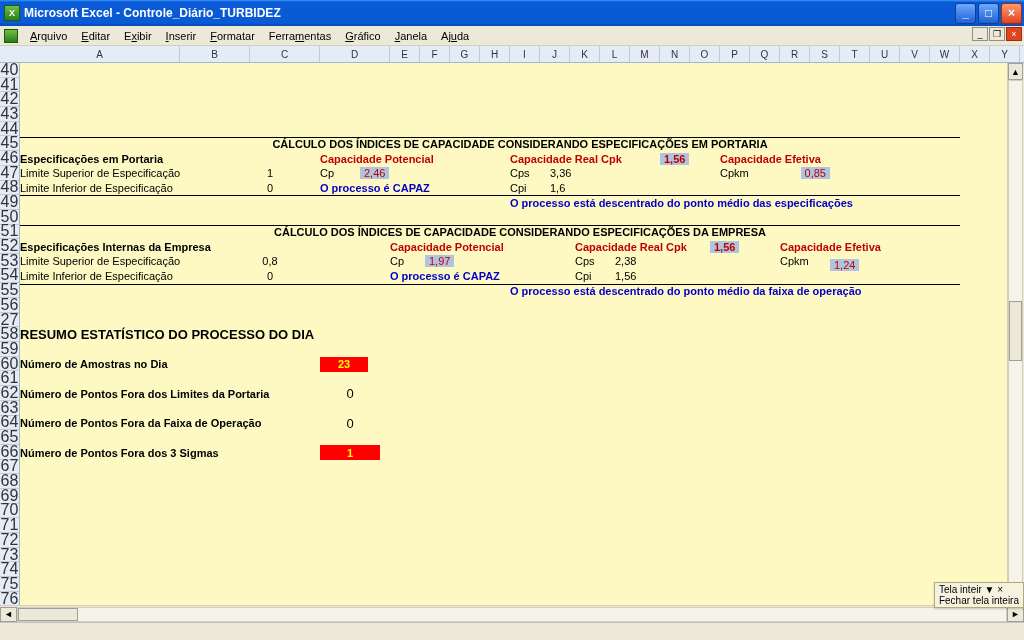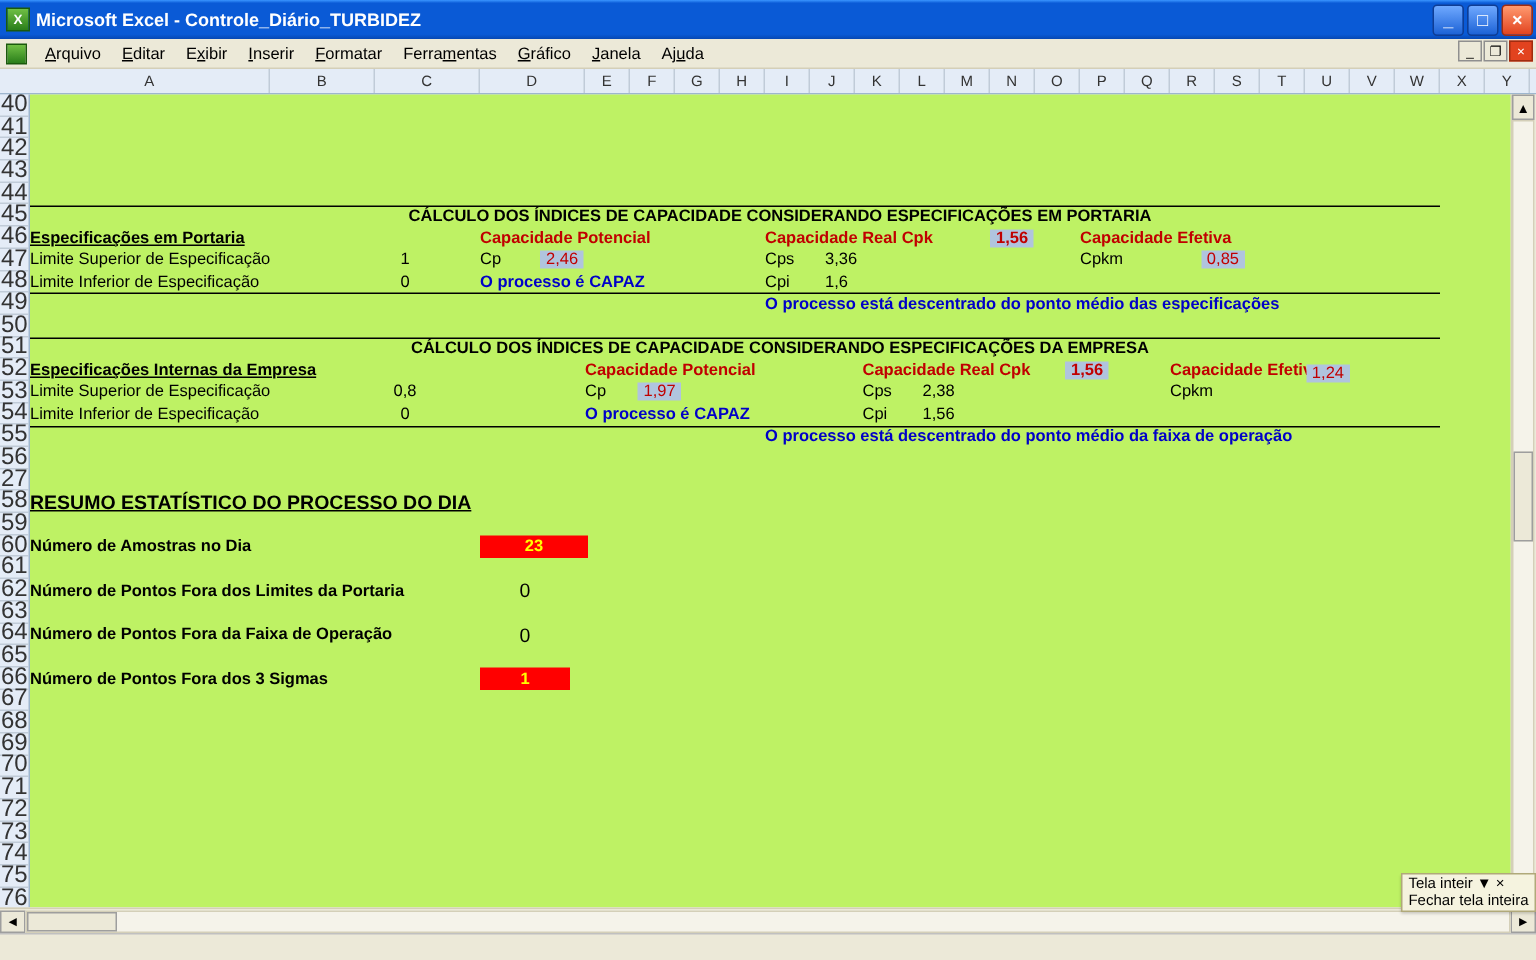--- a/index.html
+++ b/index.html
@@ -18,34 +18,34 @@
   .menubar span.m u { text-decoration: underline; }
   .mdi-btns { position:absolute; right:2px; top:1px; display:flex; gap:1px;}
   .mdi-btns .mb { width:16px;height:14px;border:1px solid #8f8f8f;background:#ece9d8;font-size:9px;display:flex;align-items:center;justify-content:center;cursor:pointer;font-family:Marlett,Arial;}
   .mdi-btns .mb.close{background:#e2431f;color:#fff;border-color:#a02c10;}
   .grid-area { position:absolute; top:46px; left:0; right:0; bottom:18px; background:#fff; }
   .colhead { position:absolute; top:0; left:0; right:0; height:17px; background:#e4ecf7; border-bottom:1px solid #9eb6ce; display:flex; }
   .rowhead { position:absolute; top:17px; left:0; bottom:17px; width:20px; background:#e4ecf7; border-right:1px solid #9eb6ce; }
   .corner { position:absolute; top:0;left:0;width:20px;height:17px;background:#e4ecf7;border-right:1px solid #9eb6ce;border-bottom:1px solid #9eb6ce; }
   .colhead .c { border-right:1px solid #c0cbd8; height:100%; font-size:10px; color:#333; display:flex;align-items:center;justify-content:center; }
   .rowhead .r { height:14.7px; border-bottom:1px solid #c0cbd8; font-size:16px; color:#333; display:flex;align-items:center;justify-content:center; }
-  .sheet { position:absolute; top:17px; left:20px; right:17px; bottom:17px; background:#bef264; overflow:hidden;padding-left:32px; }
+  .sheet { position:absolute; top:17px; left:20px; right:17px; bottom:17px; background:#fef9c3; overflow:hidden;padding-left:32px; }
   .hscroll { position:absolute; left:0; right:0; bottom:0; height:17px; background:#ece9d8; border-top:1px solid #d4cfb8; display:flex;align-items:center; }
   .hscroll .sb-btn{width:17px;height:15px;border:1px solid #9e9e9e;background:#ece9d8;font-family:Marlett,Arial;font-size:9px;display:flex;align-items:center;justify-content:center;cursor:pointer;}
   .hscroll .track{flex:1;height:15px;background:#f5f3ea;border:1px solid #d4cfb8;position:relative;}
   .hscroll .thumb{position:absolute;left:0;top:0;bottom:0;width:60px;background:#ece9d8;border:1px solid #9e9e9e;}
   .vscroll { position:absolute; right:0; top:17px; bottom:17px; width:17px; background:#ece9d8; border-left:1px solid #d4cfb8; display:flex;flex-direction:column;}
   .vscroll .sb-btn{width:15px;height:17px;border:1px solid #9e9e9e;background:#ece9d8;font-family:Marlett,Arial;font-size:9px;display:flex;align-items:center;justify-content:center;cursor:pointer;}
   .vscroll .track{flex:1;width:15px;background:#f5f3ea;border:1px solid #d4cfb8;position:relative;}
   .vscroll .thumb{position:absolute;top:220px;left:0;right:0;height:60px;background:#ece9d8;border:1px solid #9e9e9e;}
   .statusbar { position:absolute; bottom:0; left:0; right:0; height:18px; background:#ece9d8; border-top:1px solid #c0c0c0; }
   
   .cell { position:absolute; font-size:11px; white-space:nowrap; height:14.7px; display:flex; align-items:center; }
   .b { font-weight:bold; }
-  .u { text-decoration: underline; }
+  .u { }
   .red { color:#c00000; }
   .blue { color:#0000c8; }
   .center { justify-content:center; text-align:center;}
   .bg-hi { background:#b0c4de; padding:0 4px; }
   .line { position:absolute; height:1px; background:#000; left:0; right:0; }
   .bigred { background:#ff0000; color:#ffff00; font-weight:bold; justify-content:center; border-radius:0; }
   .floaty { position:absolute; right:0; bottom:18px; background:#f5f3df; border:1px solid #b0a97a; padding:1px 4px; font-size:10px; box-shadow: 0 1px 2px rgba(0,0,0,.2);}
   
 </style>
 </head>
@@ -199,37 +199,37 @@
         <div class="cell b red" style="top: 176.4px; left: 760px; width: 200px;">Capacidade Efetiva</div>
         <div class="cell " style="top: 191.1px; left: 0px; width: 220px;">Limite Superior de Especificação</div>
         <div class="cell center" style="top: 191.1px; left: 230px; width: 40px;">0,8</div>
         <div class="cell " style="top: 191.1px; left: 370px; width: 30px;">Cp</div>
         <div class="cell red" style="top: 191.1px; left: 405px; width: 50px;">
           <span class="bg-hi">1,97</span>
         </div>
         <div class="cell " style="top: 191.1px; left: 555px; width: 35px;">Cps</div>
         <div class="cell " style="top: 191.1px; left: 595px; width: 40px;">2,38</div>
         <div class="cell " style="top: 191.1px; left: 760px; width: 50px;">Cpkm</div>
-        <div class="cell red" style="top: 179px; left: 810px; width: 70px; justify-content: flex-end;">
+        <div class="cell red" style="top: 195px; left: 810px; width: 70px; justify-content: flex-start;">
           <span class="bg-hi">1,24</span>
         </div>
         <div class="cell " style="top: 205.8px; left: 0px; width: 220px;">Limite Inferior de Especificação</div>
         <div class="cell center" style="top: 205.8px; left: 230px; width: 40px;">0</div>
         <div class="cell b blue" style="top: 205.8px; left: 370px; width: 200px;">O processo é CAPAZ</div>
         <div class="cell " style="top: 205.8px; left: 555px; width: 35px;">Cpi</div>
         <div class="cell " style="top: 205.8px; left: 595px; width: 40px;">1,56</div>
         <div class="line" style="top: 220.5px; width: 940px;"></div>
         <div class="cell b blue" style="top: 220.5px; left: 490px; width: 500px;">O processo está descentrado do ponto médio da faixa de operação</div>
         <div class="cell " style="top: 264.6px; left: 0px; width: 500px;">
           <span class="b u" style="font-size:13px;">RESUMO ESTATÍSTICO DO PROCESSO DO DIA</span>
         </div>
         <div class="cell " style="top: 294px; left: 0px; width: 300px;">
           <span class="b">Número de Amostras no Dia</span>
         </div>
-        <div class="cell bigred center" style="top: 294px; left: 300px; width: 72px;">23</div>
+        <div class="cell bigred center" style="top: 294px; left: 300px; width: 48px;">23</div>
         <div class="cell " style="top: 323.4px; left: 0px; width: 380px;">
           <span class="b">Número de Pontos Fora dos Limites da Portaria</span>
         </div>
         <div class="cell center" style="top: 323.4px; left: 300px; width: 60px; font-size: 13px;">0</div>
         <div class="cell " style="top: 352.8px; left: 0px; width: 380px;">
           <span class="b">Número de Pontos Fora da Faixa de Operação</span>
         </div>
         <div class="cell center" style="top: 352.8px; left: 300px; width: 60px; font-size: 13px;">0</div>
         <div class="cell " style="top: 382.2px; left: 0px; width: 300px;">
           <span class="b">Número de Pontos Fora dos 3 Sigmas</span>

